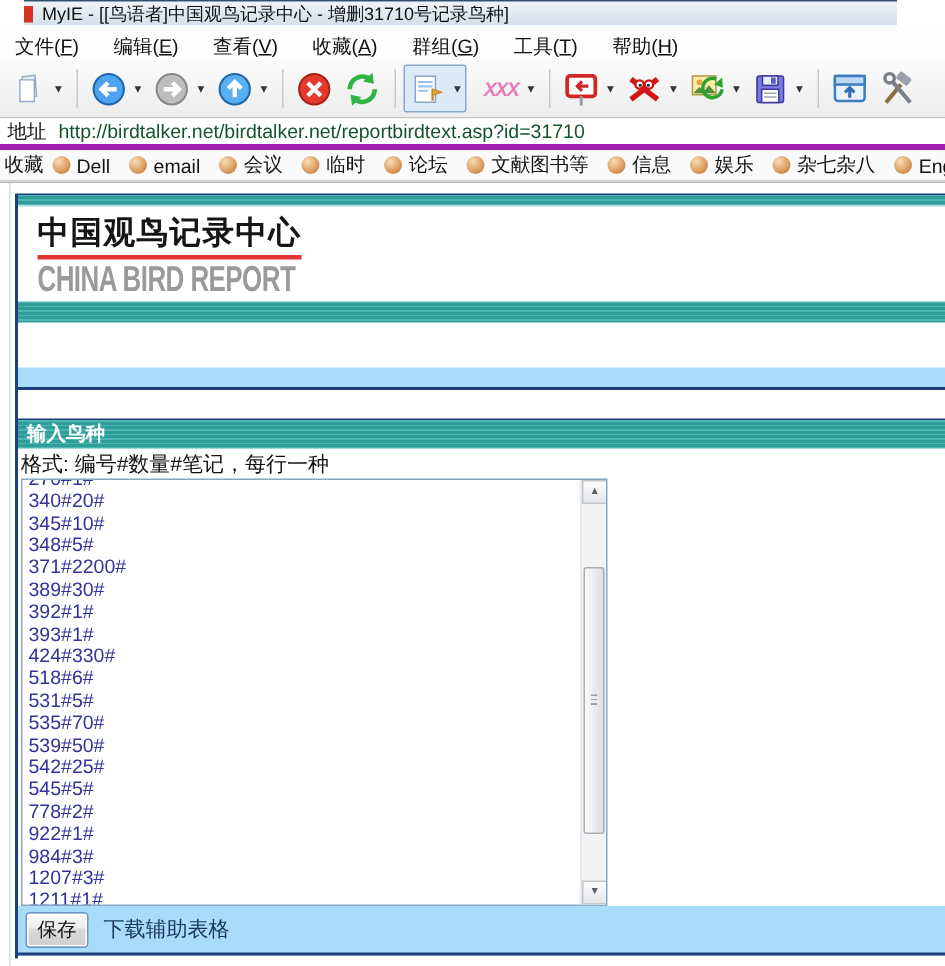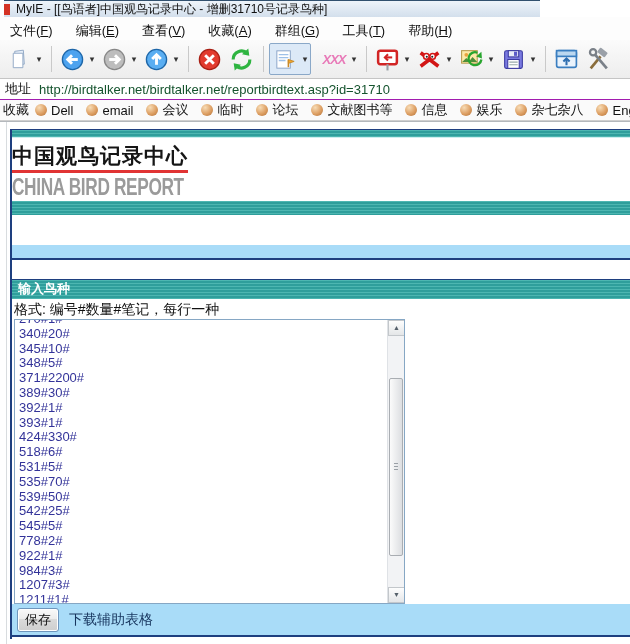--- a/index.html
+++ b/index.html
@@ -1,57 +1,57 @@
 <!DOCTYPE html>
 <html><head>
 <meta charset="utf-8">
 <style>
   html,body{margin:0;padding:0;width:630px;height:644px;overflow:hidden;
     font-family:"Liberation Sans",sans-serif;background:#fff;}
   
-  #titlebar{position:absolute;left:4px;top:0;width:536px;height:17px;
+  #titlebar{position:absolute;left:16px;top:0;width:582px;height:17px;
     background:linear-gradient(#eef4fa,#d3dfec);border-top:1px solid #31506e;
     font-size:12px;color:#111;display:flex;align-items:center;box-sizing:border-box;text-align:right;}
   .app-ico{display:inline-block;width:6px;height:11px;background:#d43325;margin:0 6px 0 0;}
   #menubar{position:absolute;left:0;top:17px;width:630px;height:28px;background:#fdfdfd;
     border-bottom:1px solid #d5d5d5;display:flex;align-items:center;font-size:13px;color:#111;box-sizing:border-box;}
   .menu-item{padding:0 8px;margin-right:7px;cursor:default;}
   .menu-item:first-child{margin-left:2px;}
   #toolbar{position:absolute;left:0;top:40px;width:630px;height:39px;
     background:linear-gradient(#fbfbfb,#ededed);border-bottom:1px solid #c5c5c5;
     display:flex;align-items:center;box-sizing:border-box;padding-left:4px;}
   .tb-btn{width:30px;height:30px;border:0;background:transparent;padding:2px;display:flex;
     align-items:center;justify-content:center;}
   .tb-btn svg{width:25px;height:25px;}
   .dd{font-size:9px;color:#333;width:10px;text-align:center;}
   .tb-sep{width:1px;height:26px;background:#c9c9c9;margin:0 5px;}
   .tb-grp{display:flex;align-items:center;margin-right:2px;}
   .pressed{border:1px solid #8aa8c8;background:#dce9f7;border-radius:2px;}
   .xxx{font-weight:bold;font-style:italic;font-size:13px;color:#e87ab8;letter-spacing:-1px;}
   #addressbar{position:absolute;left:0;top:79px;width:630px;height:21px;background:#fff;
-    border-bottom:1px solid #a21caf;display:flex;align-items:center;font-size:13px;box-sizing:border-box;}
+    border-bottom:4px solid #a21caf;display:flex;align-items:center;font-size:13px;box-sizing:border-box;}
   .addr-label{padding:0 8px 0 5px;color:#111;}
   .addr-input{flex:1;border:0;outline:none;font-size:13px;color:#14532d;
     font-family:"Liberation Sans",sans-serif;padding:0;background:#fff;}
   #favbar{position:absolute;left:0;top:100px;width:630px;height:21px;background:#fafafa;
     border-bottom:1px solid #cfcfcf;display:flex;align-items:center;font-size:13px;color:#111;
     box-sizing:border-box;white-space:nowrap;overflow:hidden;}
   .fav-label{padding:0 6px 0 3px;}
   .fav-item{display:flex;align-items:center;margin-right:13px;cursor:default;}
   .sphere{display:inline-block;width:12px;height:12px;border-radius:50%;margin-right:4px;
     background:radial-gradient(circle at 35% 30%, #f7dcb6, #dd9f63 55%, #b5743a 95%);}
   
   #viewport{position:absolute;left:0;top:121px;width:630px;height:523px;background:#fff;
     border-top:1px solid #b4b8bc;box-sizing:border-box;}
   .vp-edge{position:absolute;left:6px;top:0;width:1px;height:523px;background:#d8dcdf;}
   .left-border{position:absolute;left:10px;top:7px;width:2px;height:510px;background:#1e3f7f;}
   .teal{background:repeating-linear-gradient(to bottom,#4db6b1 0 1px,#2f9e9b 1px 3px);}
   .header-box{position:absolute;left:12px;top:7px;width:618px;}
   .teal-top{height:9px;border-top:1px solid #1e3f7f;border-bottom:1px solid #cdeeee;box-sizing:border-box;}
-  .logo-area{height:63px;background:#fff;box-sizing:border-box;}
+  .logo-area{height:63px;background:#fff;padding-left:13px;box-sizing:border-box;}
   .logo-cn{font-size:21px;font-weight:bold;color:#151515;letter-spacing:1px;padding-top:5px;line-height:26px;}
   .red-line{width:176px;height:3px;background:#e13434;margin-top:1px;}
   .logo-en{font-size:24px;font-weight:bold;color:#9a9a9a;letter-spacing:-0.5px;line-height:24px;
     transform:scale(0.72,1.0);transform-origin:left center;margin-top:2px;white-space:nowrap;}
   .teal-bot{height:14px;}
   .nav-bar{position:absolute;left:12px;top:93px;width:618px;height:30px;
     background:linear-gradient(to bottom,#ffffff 0%,#f2fafe 45%,#cdeafb 100%);
     display:flex;align-items:center;font-size:14px;color:#1b3c6e;box-sizing:border-box;}
   .welcome{padding:0 13px 0 6px;}
   .nav-link{padding:1px 14px;border-left:1px dotted #6e93ad;text-decoration:none;color:#1b3c6e;cursor:pointer;}

